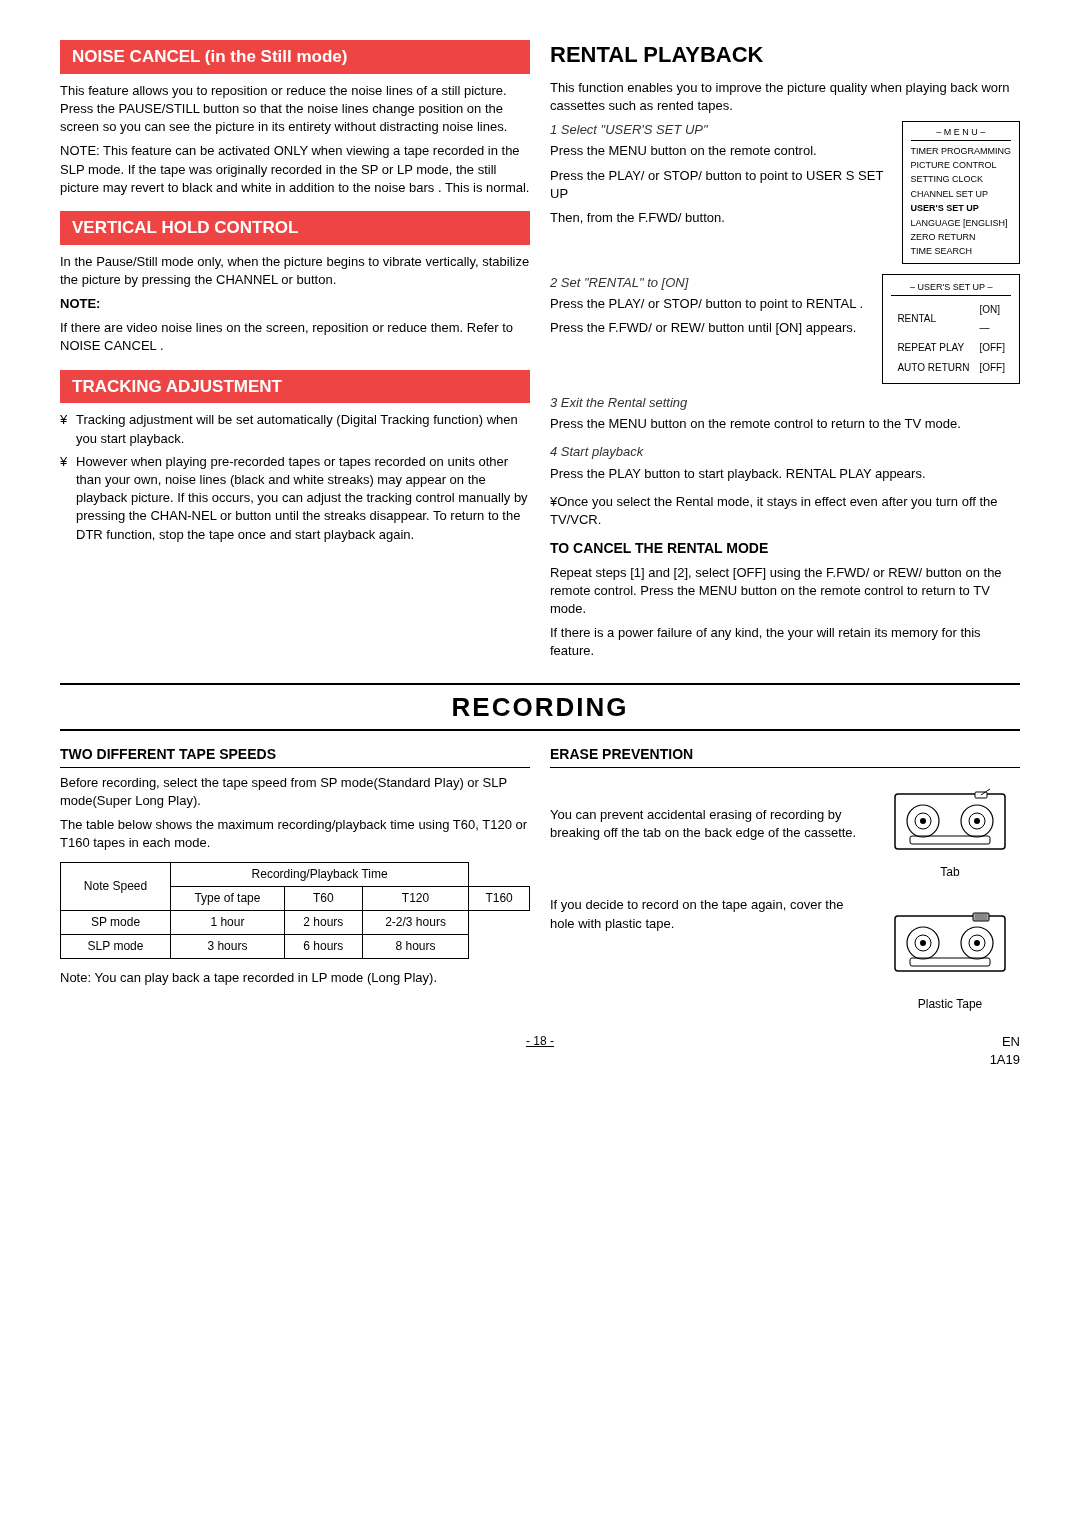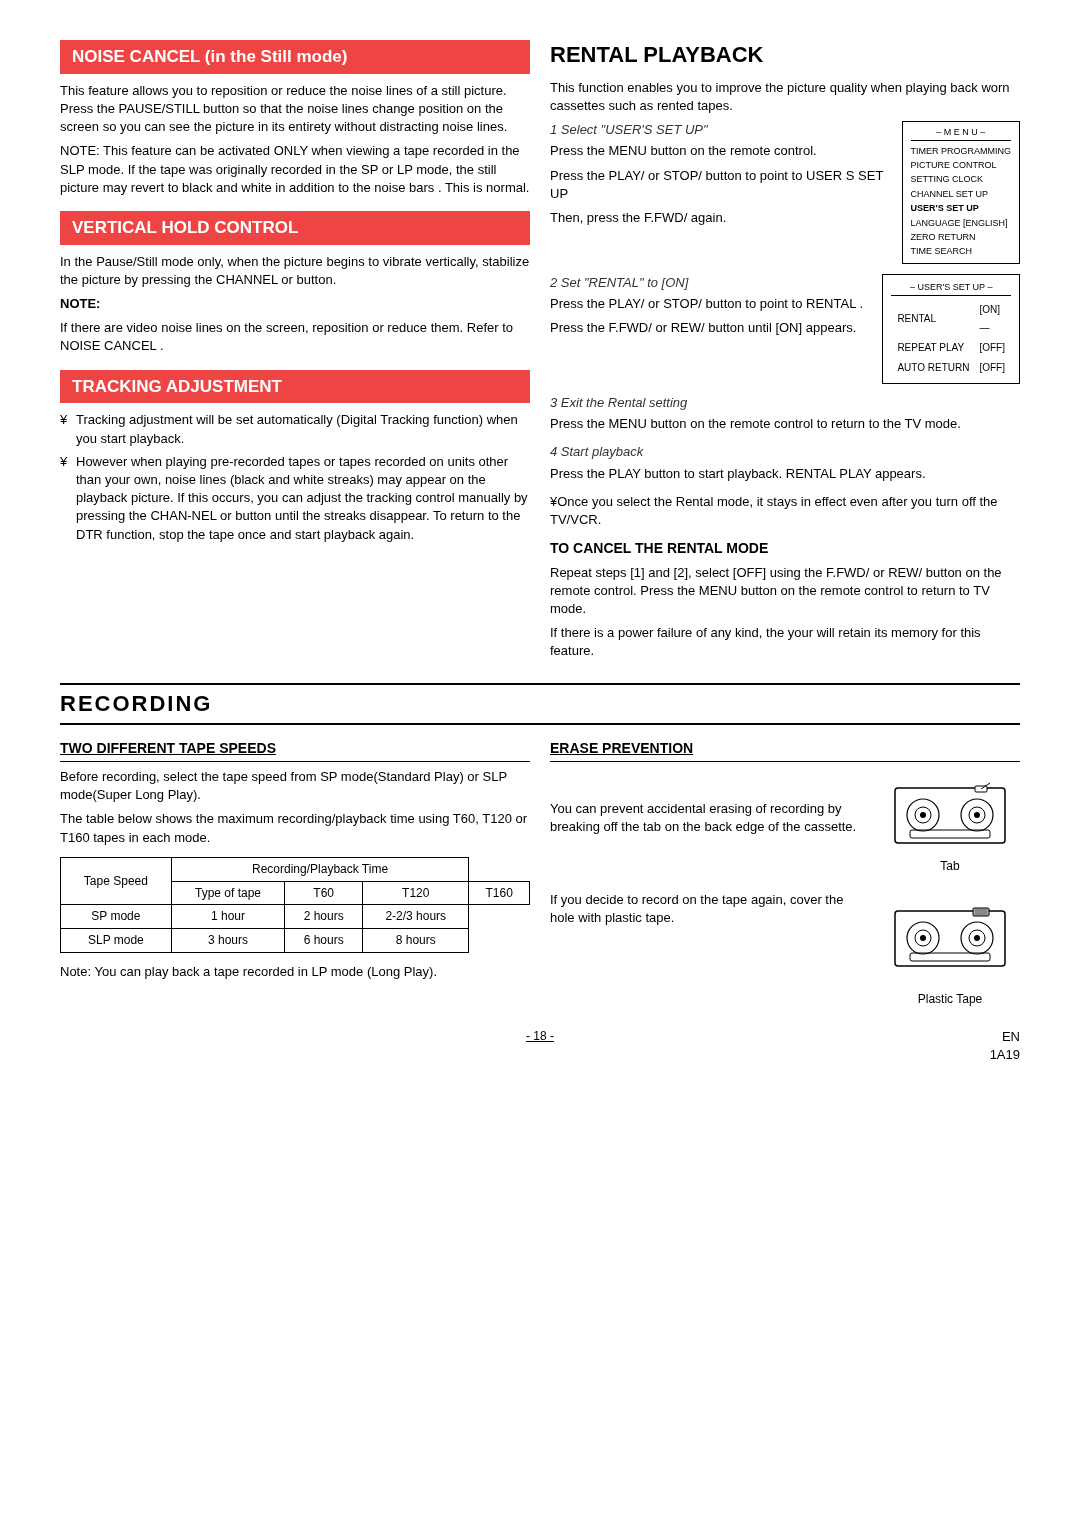--- a/index.html
+++ b/index.html
@@ -105,21 +105,22 @@
       content: '¥';
       position: absolute;
       left: 0;
     }
 
     
     .recording-section {
       margin-top: 16px;
     }
     .recording-title {
-      font-size: 22px;
+      text-align: center;
+      font-size: 26px;
       font-weight: bold;
       border-top: 2px solid #000;
       border-bottom: 2px solid #000;
       padding: 4px 0;
       margin-bottom: 14px;
       letter-spacing: 2px;
     }
 
     .recording-two-col {
       display: flex;
@@ -128,21 +129,20 @@
     .rec-left { flex: 1; }
     .rec-right { flex: 1; }
 
     .sub-header {
       font-size: 14px;
       font-weight: bold;
       text-transform: uppercase;
       margin-bottom: 6px;
       border-bottom: 1px solid #000;
       padding-bottom: 2px;
-      text-decoration: underline;
     }
 
     
     .tape-table {
       border-collapse: collapse;
       width: 100%;
       margin: 10px 0;
       font-size: 12px;
     }
     .tape-table th, .tape-table td {
@@ -238,21 +238,21 @@
           CHANNEL SET UP<br>
           <strong>USER'S SET UP</strong><br>
           LANGUAGE [ENGLISH]<br>
           ZERO RETURN<br>
           TIME SEARCH
         </div>
       </div>
       <div class="step-num">1  Select "USER'S SET UP"</div>
       <p>Press the MENU button on the remote control.</p>
       <p>Press the PLAY/ or STOP/ button to point to  USER S SET UP</p>
-      <p>Then, press the F.FWD/ again.</p>
+      <p>Then, from the F.FWD/ button.</p>
     </div>
 
     <div class="rental-step clearfix">
       <div class="rental-box">
         <div class="rental-title">– USER'S SET UP –</div>
         <table style="font-size:10px; width:100%;">
           <tbody>
               <tr>
                 <td>RENTAL</td>
                 <td>[ON]<br>—</td>
@@ -297,21 +297,21 @@
   <div class="recording-two-col">
 
     <div class="rec-left">
       <div class="sub-header">TWO DIFFERENT TAPE SPEEDS</div>
       <p>Before recording, select the tape speed from SP mode(Standard Play) or SLP mode(Super Long Play).</p>
       <p>The table below shows the maximum recording/playback time using T60, T120 or T160 tapes in each mode.</p>
 
       <table class="tape-table">
         <thead>
           <tr>
-            <th rowspan="2">Tape Speed</th>
+            <th rowspan="2">Note Speed</th>
             <th colspan="3">Recording/Playback Time</th>
           </tr>
           <tr>
             <th>Type of tape</th>
             <th>T60</th>
             <th>T120</th>
             <th>T160</th>
           </tr>
         </thead>
         <tbody>

